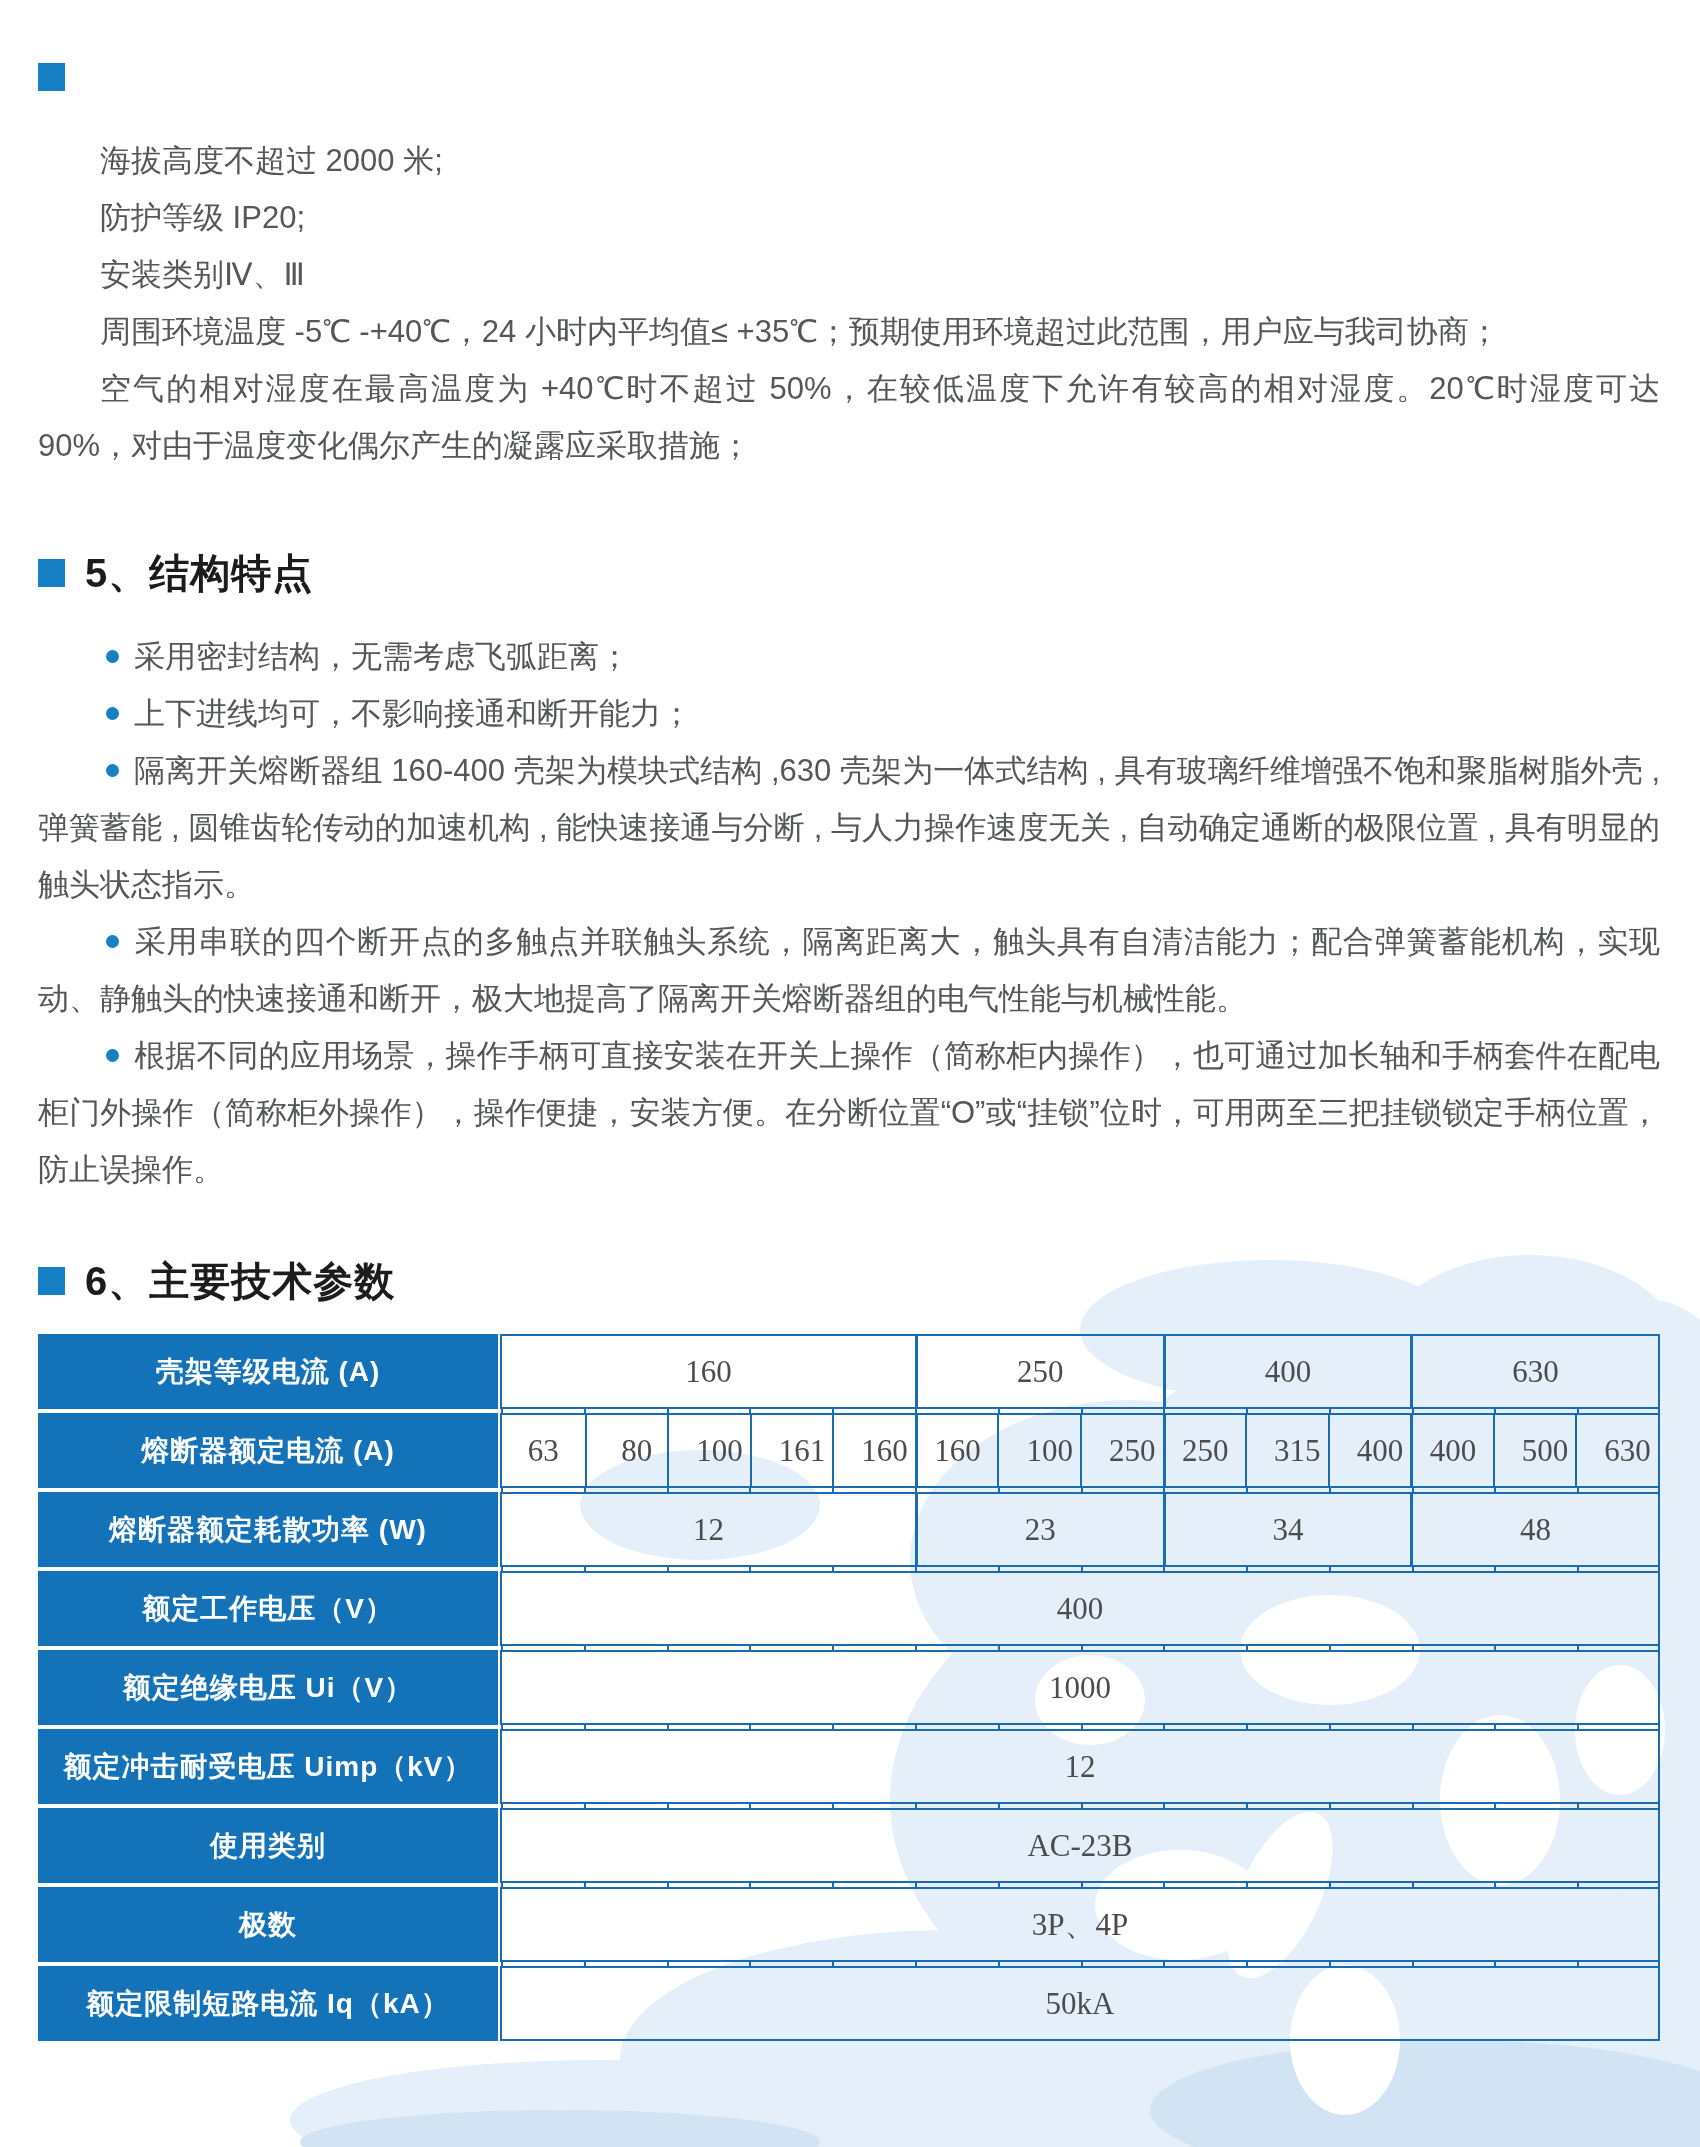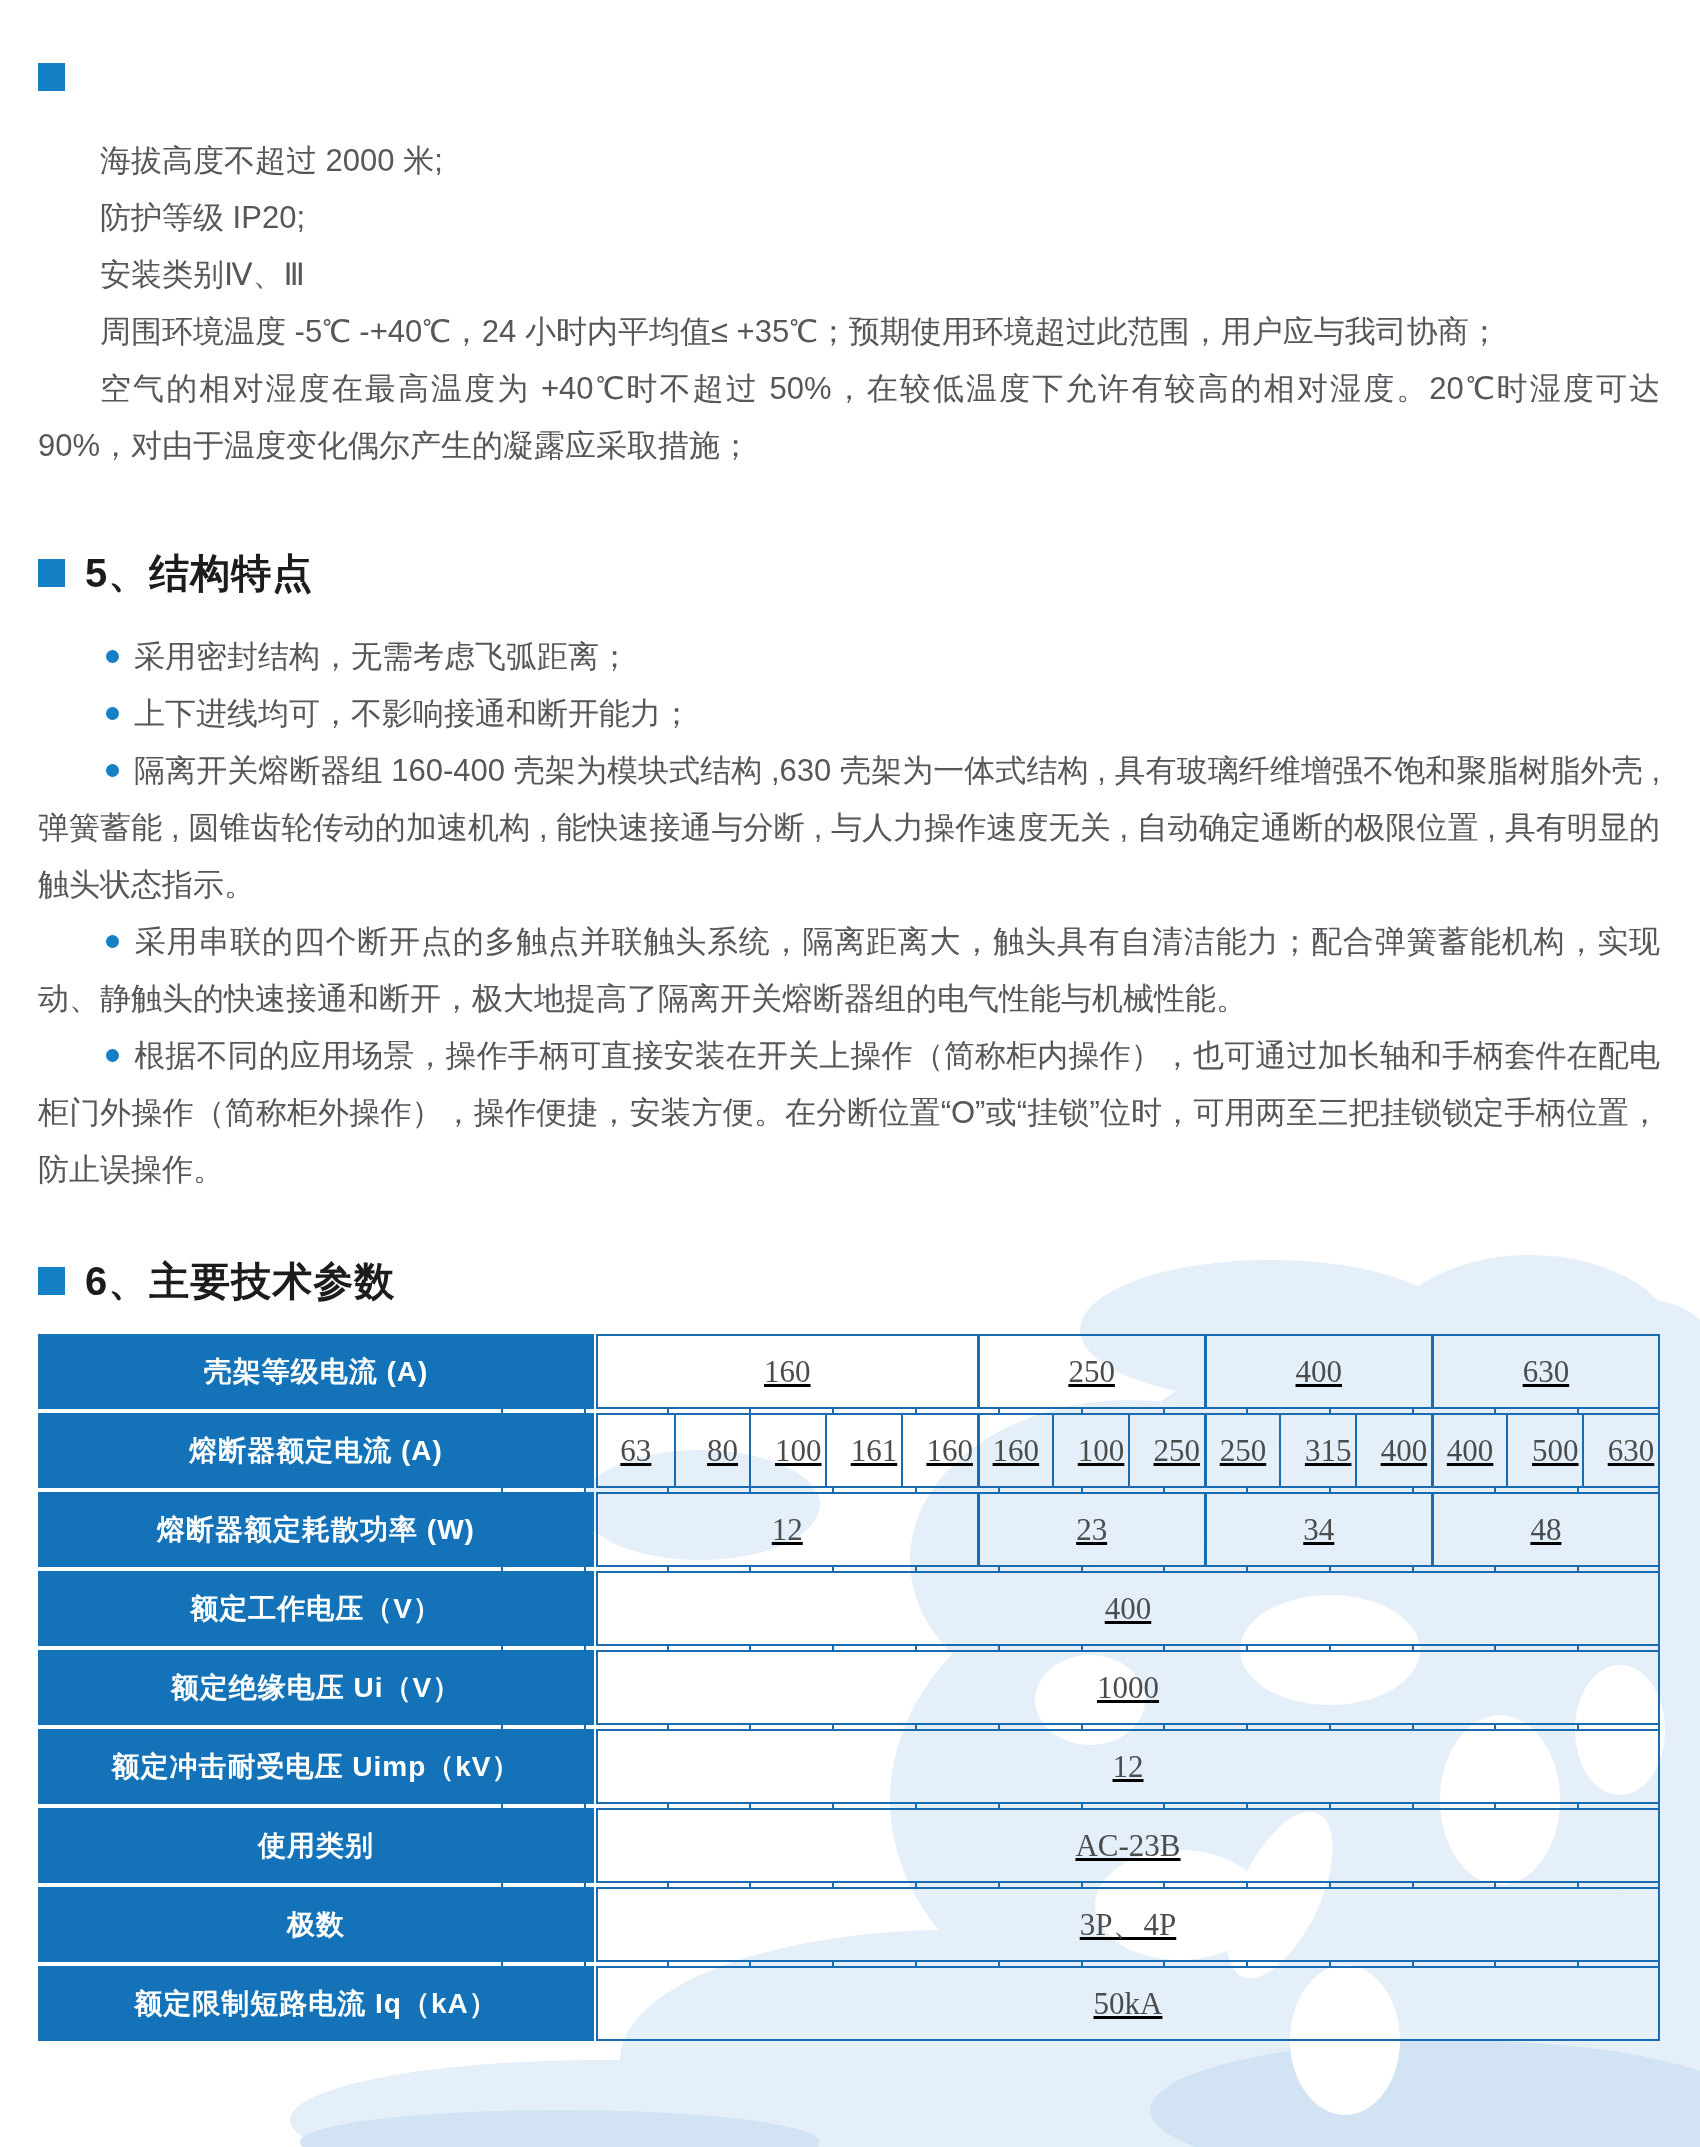--- a/index.html
+++ b/index.html
@@ -26,25 +26,25 @@
 
   .paras{margin-top:30px;}
   .para{font-size:31px;line-height:57px;color:var(--body);margin:0 40px 0 38px;text-align:justify;}
   .indent{text-indent:62px;}
   .bullet{text-indent:68px;}
   .dot{display:inline-block;width:13px;height:13px;border-radius:50%;background:var(--accent);
        margin-right:15px;vertical-align:4px;}
 
   .ptable{margin:28px 40px 0 38px;position:relative;}
   .trow{display:flex;height:75px;}
-  .tlabel{flex:none;width:556px;background:var(--thead);color:#fff;display:flex;align-items:center;
+  .tlabel{flex:none;width:460px;background:var(--thead);color:#fff;display:flex;align-items:center;
           justify-content:center;font-size:28px;font-weight:bold;letter-spacing:1px;box-sizing:border-box;
           padding:0 6px;text-align:center;}
   .tvals{flex:1;margin-left:2px;display:flex;border:2px solid var(--border);box-sizing:border-box;
-         background:transparent;text-decoration:underline;}
+         background:transparent;}
   .tcell{display:flex;align-items:center;justify-content:center;box-sizing:border-box;
          font-family:"Liberation Serif",serif;font-size:31px;color:var(--value);}
   .bl{border-left:2px solid var(--border);padding-left:20px;}
   .group-bl{border-left:3px solid var(--border);}
   .tgap{height:4px;position:relative;}
   .tgap i{position:absolute;top:0;height:4px;width:2px;background:var(--border);}
 </style>
 </head>
 <body>
 

